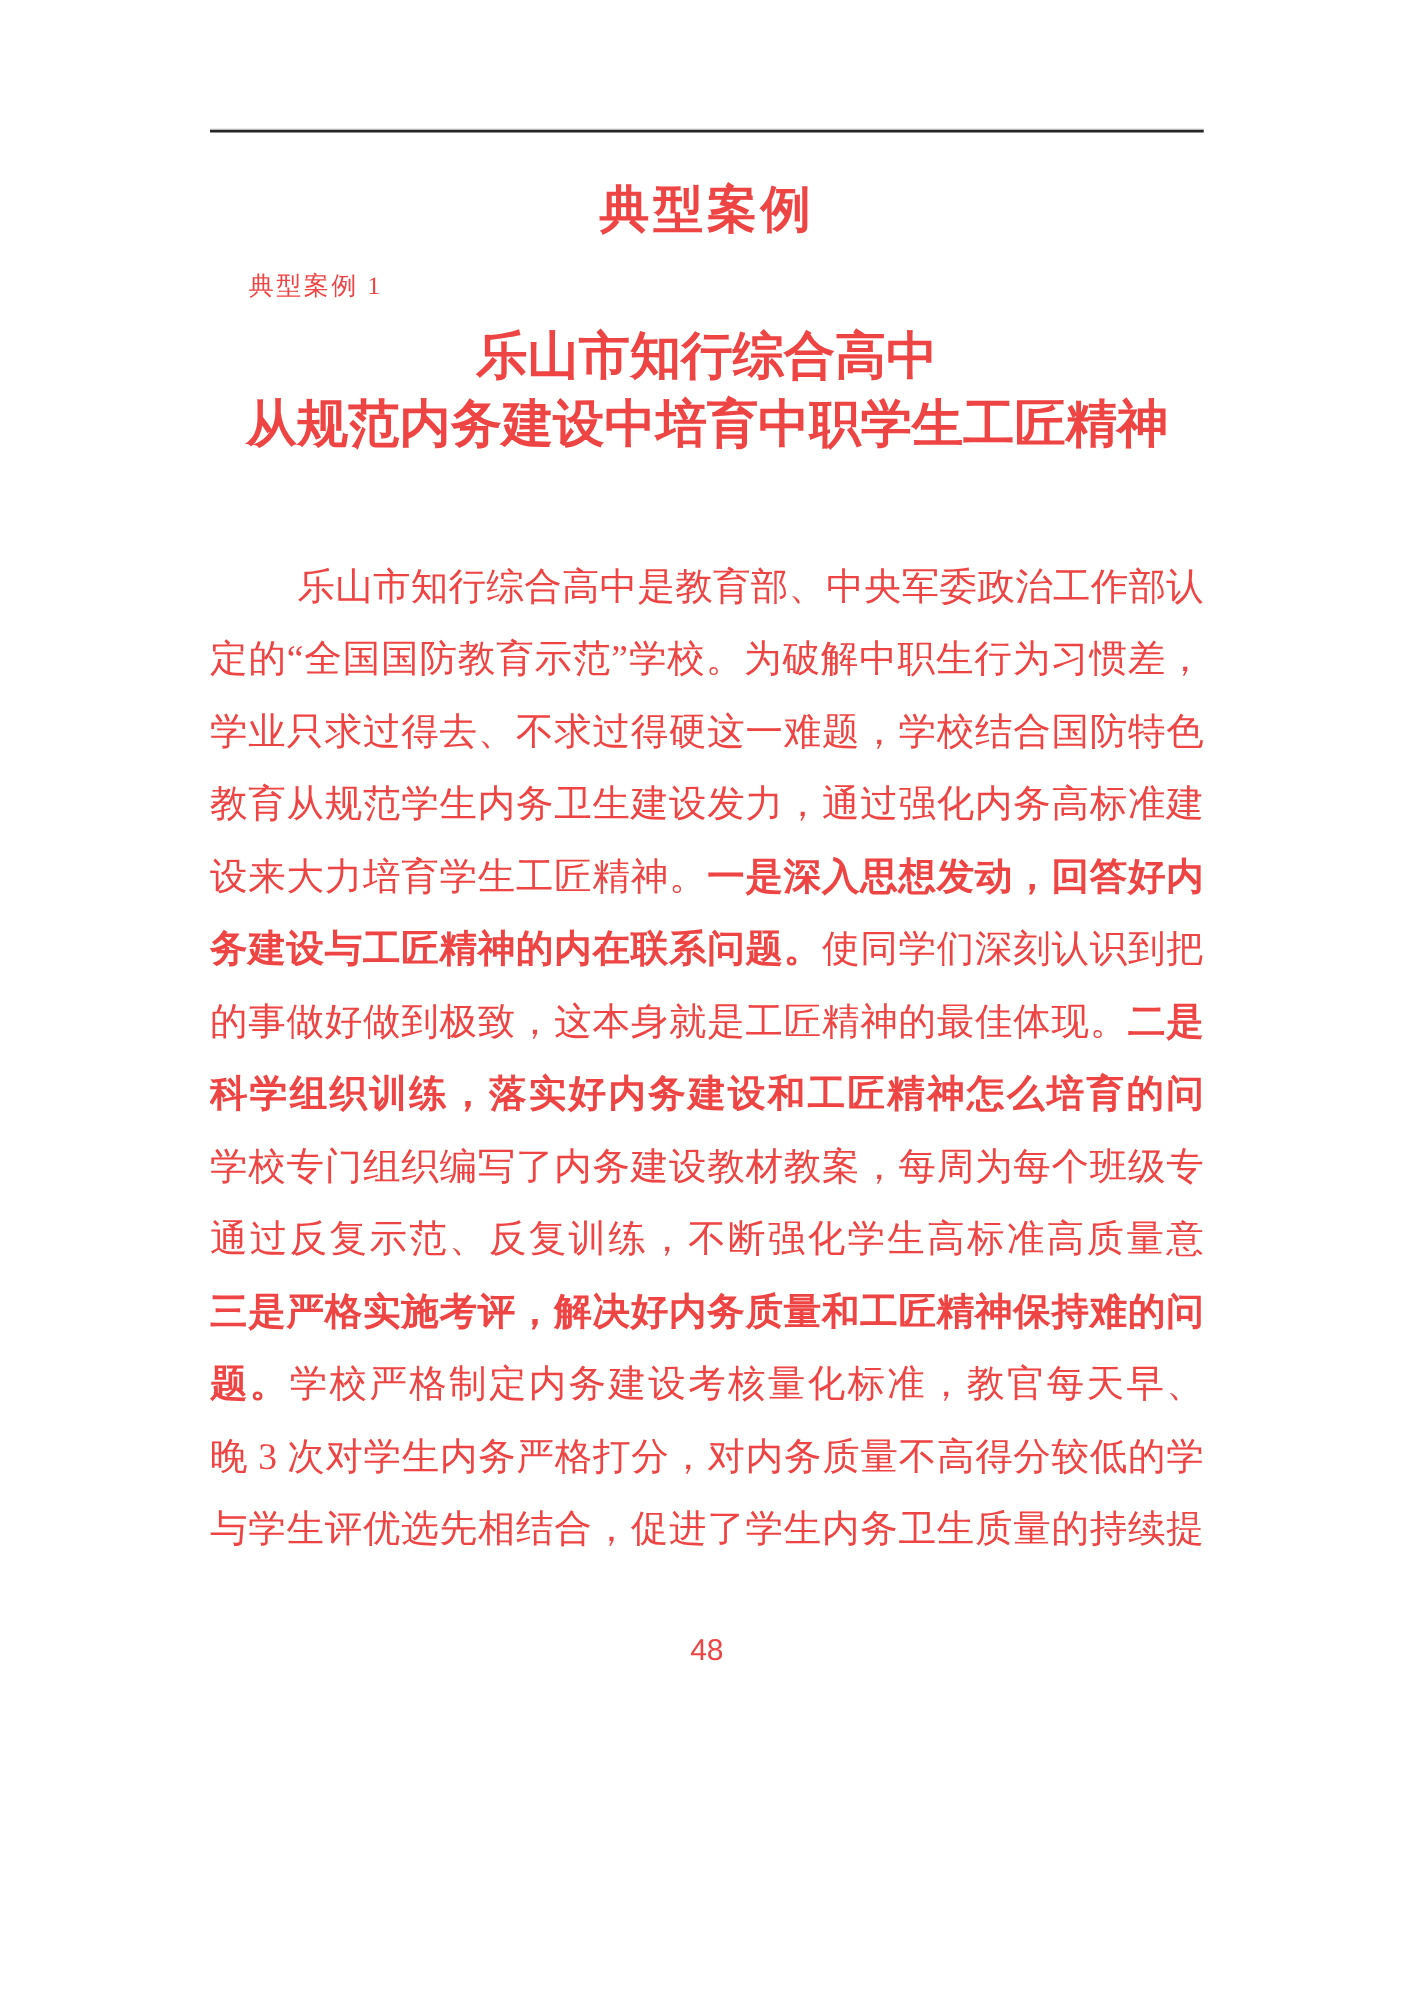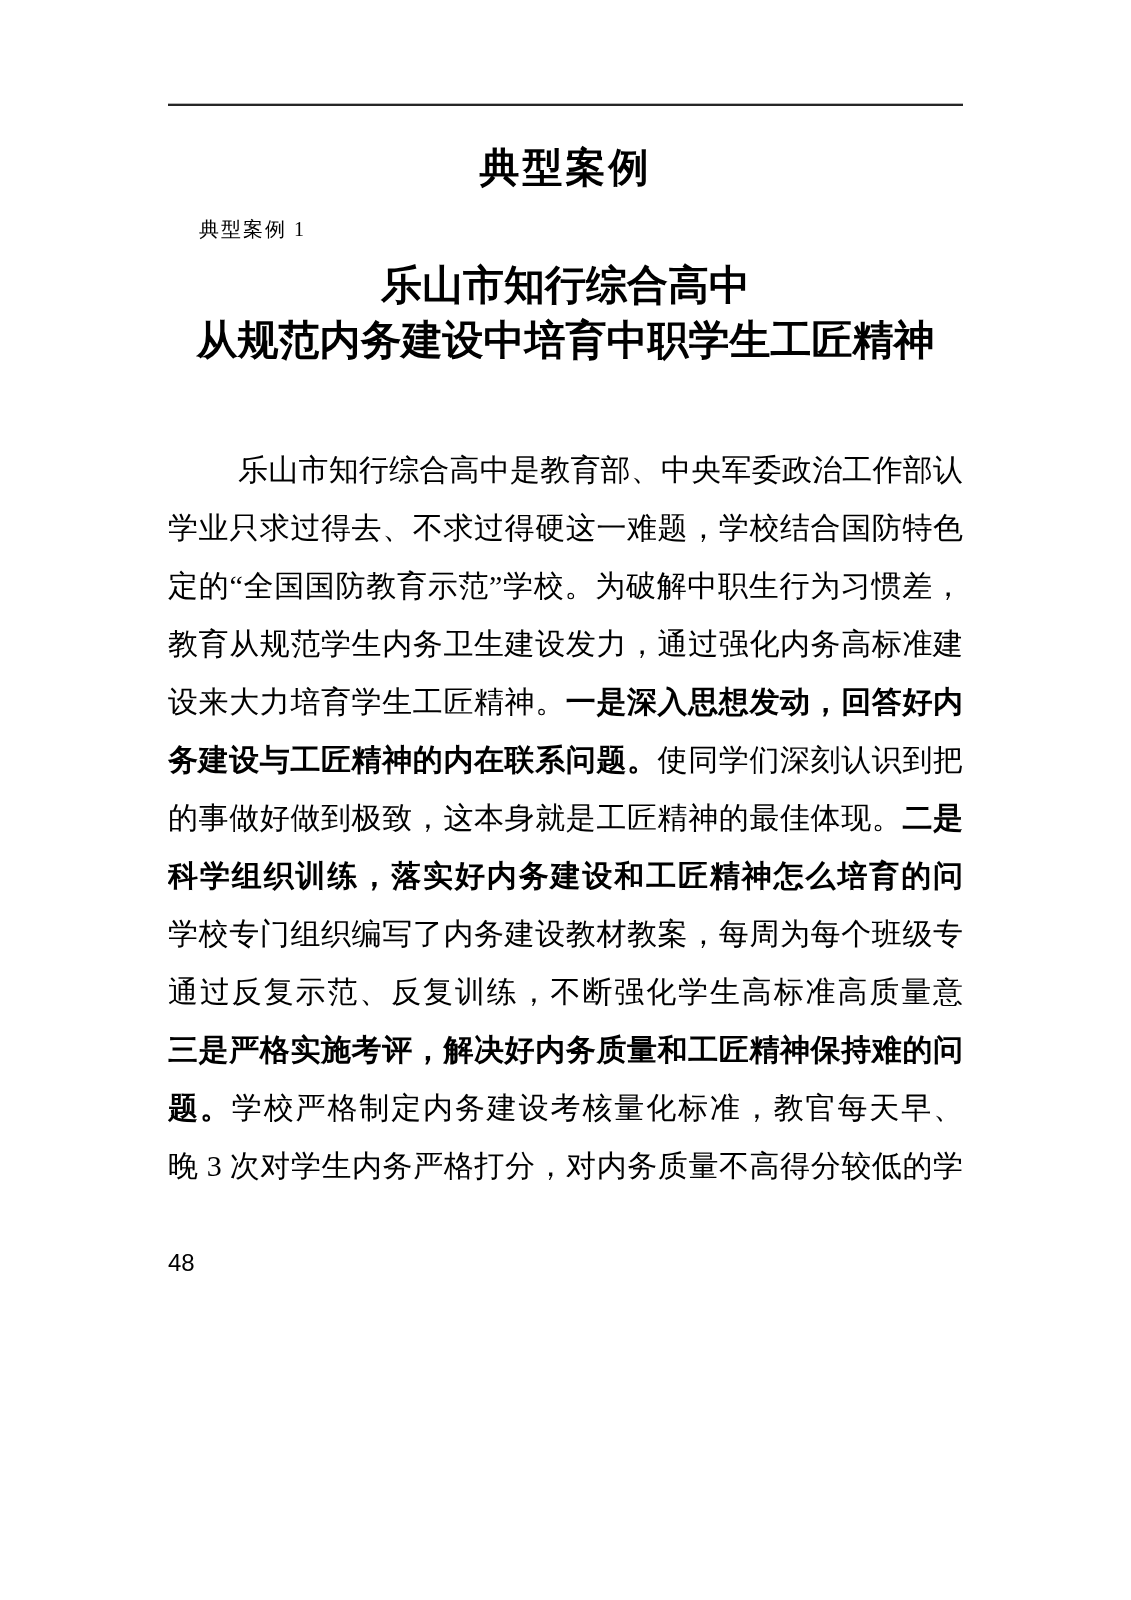--- a/index.html
+++ b/index.html
@@ -2,21 +2,21 @@
 <html lang="zh"><head>
 <meta charset="utf-8">
 <style>
   html, body { margin: 0; padding: 0; background: #e8e8e8; }
   .page {
     position: relative;
     width: 1131px;
     height: 1600px;
     margin: 0 auto;
     background: #ffffff;
-    color: #000000;
+    color: #ef4444;
     font-family: "Liberation Serif", "DejaVu Serif", serif;
     overflow: hidden;
     box-sizing: border-box;
     padding-top: 103px;
   }
   .content { margin: 0 168px; width: 795px; }
   .header-rule {
     height: 3px;
     background: linear-gradient(to bottom, #b5b5b5 0, #b5b5b5 1px, #262626 1px, #262626 3px);
   }
@@ -49,20 +49,21 @@
     height: 58px;
     line-height: 58px;
     text-align: justify;
     text-align-last: justify;
     overflow: hidden;
   }
   .line.indent { text-indent: 70px; }
   .seg-b { font-weight: 700; }
   .page-number {
     margin-top: 56px;
+    text-align: center;
     font-family: "Liberation Sans", "DejaVu Sans", sans-serif;
     font-size: 24px;
     line-height: 24px;
   }
 </style>
 </head>
 <body>
 
 <div class="page">
   <div class="content">
@@ -73,30 +74,31 @@
 
     <div class="case-label">典型案例 1</div>
 
     <div class="doc-title">
       <div>乐山市知行综合高中</div>
       <div>从规范内务建设中培育中职学生工匠精神</div>
     </div>
 
     <div class="para">
         <div class="line indent"><span class="seg">乐山市知行综合高中是教育部、中央军委政治工作部认</span></div>
+        <div class="line"><span class="seg">定的“全国国防教育示范”学校。为破解中职生行为习惯差，</span></div>
         <div class="line"><span class="seg">学业只求过得去、不求过得硬这一难题，学校结合国防特色</span></div>
-        <div class="line"><span class="seg">定的“全国国防教育示范”学校。为破解中职生行为习惯差，</span></div>
         <div class="line"><span class="seg">教育从规范学生内务卫生建设发力，通过强化内务高标准建</span></div>
         <div class="line"><span class="seg">设来大力培育学生工匠精神。</span><span class="seg seg-b">一是深入思想发动，回答好内</span></div>
         <div class="line"><span class="seg seg-b">务建设与工匠精神的内在联系问题。</span><span class="seg">使同学们深刻认识到把</span></div>
         <div class="line"><span class="seg">的事做好做到极致，这本身就是工匠精神的最佳体现。</span><span class="seg seg-b">二是</span></div>
         <div class="line"><span class="seg seg-b">科学组织训练，落实好内务建设和工匠精神怎么培育的问题。</span></div>
         <div class="line"><span class="seg">学校专门组织编写了内务建设教材教案，每周为每个班级专</span></div>
         <div class="line"><span class="seg">通过反复示范、反复训练，不断强化学生高标准高质量意识。</span></div>
         <div class="line"><span class="seg seg-b">三是严格实施考评，解决好内务质量和工匠精神保持难的问</span></div>
         <div class="line"><span class="seg seg-b">题。</span><span class="seg">学校严格制定内务建设考核量化标准，教官每天早、中、</span></div>
         <div class="line"><span class="seg">晚 3 次对学生内务严格打分，对内务质量不高得分较低的学</span></div>
+        <div class="line"><span class="seg">与学生评优选先相结合，促进了学生内务卫生质量的持续提</span></div>
       </div>
 
     <div class="page-number">48</div>
 
   </div>
 </div>
 
 </body></html>

